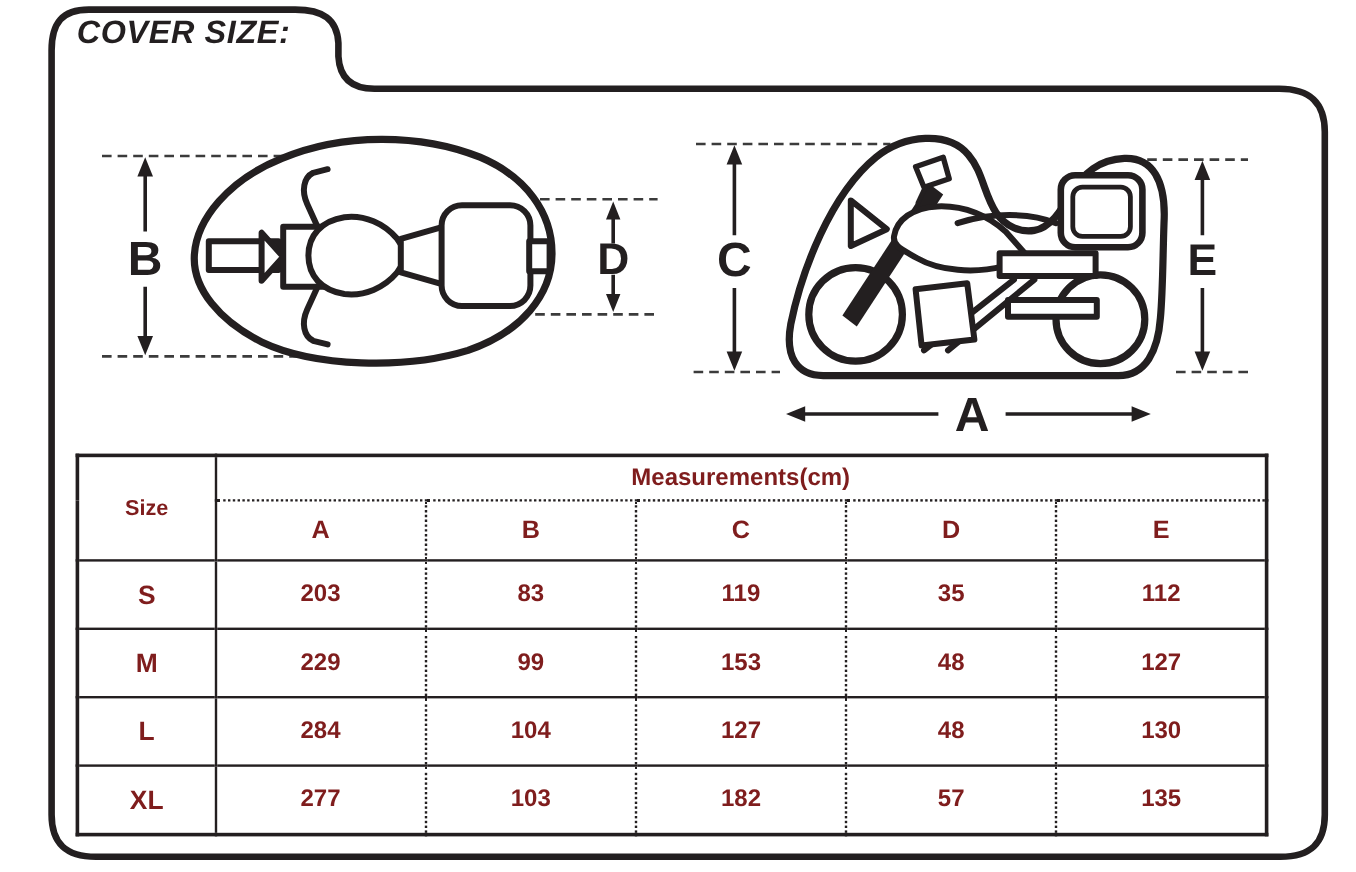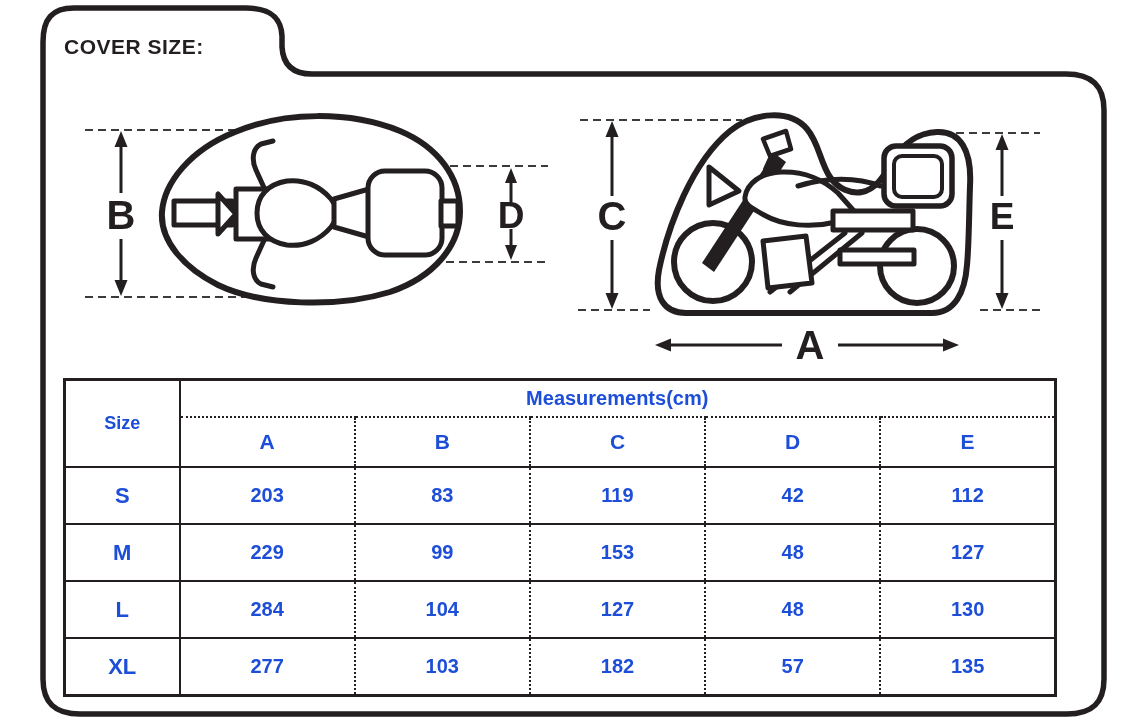--- a/index.html
+++ b/index.html
@@ -1,24 +1,24 @@
 <!DOCTYPE html>
 <html><head>
 <meta charset="utf-8">
 <style>
   html,body{margin:0;padding:0;background:#ffffff;}
   body{width:1130px;height:727px;position:relative;overflow:hidden;
        font-family:"Liberation Sans",sans-serif;color:#231f20;}
   .abs{position:absolute;}
   #frame-svg{left:0;top:0;}
-  #page-title{left:64px;top:35px;font-size:21px;font-weight:bold;letter-spacing:0.5px;}
+  #page-title{left:64px;top:12px;font-size:27px;font-weight:bold;letter-spacing:0.5px;font-style:italic;}
   
   #size-table{left:63px;top:378px;width:994px;border-collapse:collapse;
               table-layout:fixed;text-align:center;font-weight:bold;}
-  #size-table td,#size-table th{padding:0;vertical-align:middle;color:#1d4ed8;}
+  #size-table td,#size-table th{padding:0;vertical-align:middle;color:#7f1d1d;}
   #size-table{border:3px solid #231f20;}
   th.size-head{border-right:2.5px solid #231f20;font-size:18px;}
   th.meas-head{font-size:20px;height:35px;}
   tr.col-row th{height:48px;font-size:21px;border-top:2px dotted #231f20;}
   tr.col-row th + th{border-left:2px dotted #231f20;}
   tr.data-row td{height:55px;font-size:20px;border-top:2.5px solid #231f20;}
   tr.data-row td.size-cell{border-right:2.5px solid #231f20;font-size:22px;}
   tr.data-row td.val + td.val{border-left:2px dotted #231f20;}
   
   .ln{stroke:#231f20;fill:none;stroke-linecap:round;stroke-linejoin:round;}
@@ -151,21 +151,21 @@
     <th>B</th>
     <th>C</th>
     <th>D</th>
     <th>E</th>
   </tr>
   <tr class="data-row">
     <td class="size-cell">S</td>
     <td class="val">203</td>
     <td class="val">83</td>
     <td class="val">119</td>
-    <td class="val">42</td>
+    <td class="val">35</td>
     <td class="val">112</td>
   </tr>
   <tr class="data-row">
     <td class="size-cell">M</td>
     <td class="val">229</td>
     <td class="val">99</td>
     <td class="val">153</td>
     <td class="val">48</td>
     <td class="val">127</td>
   </tr>

